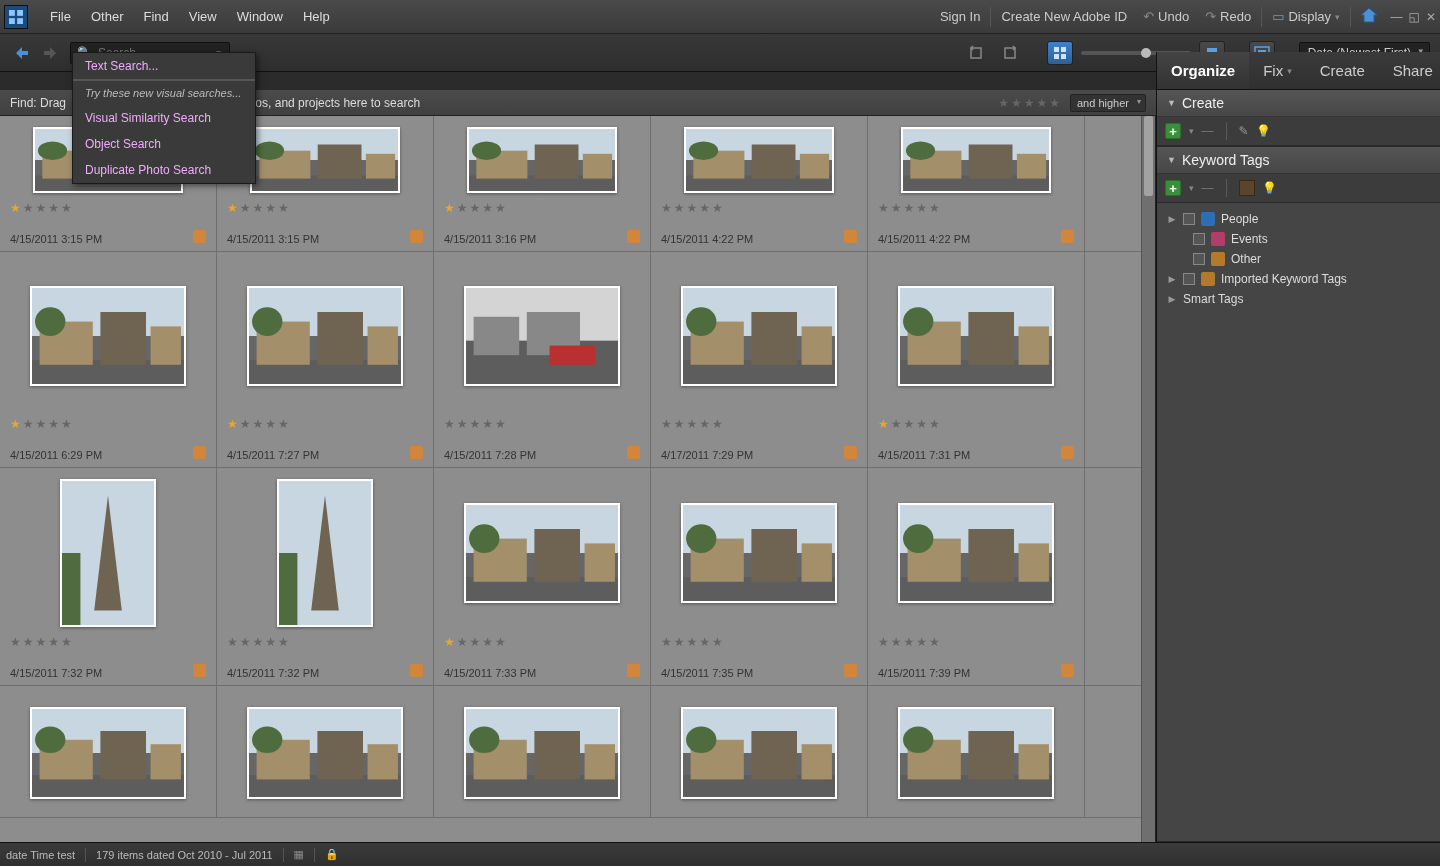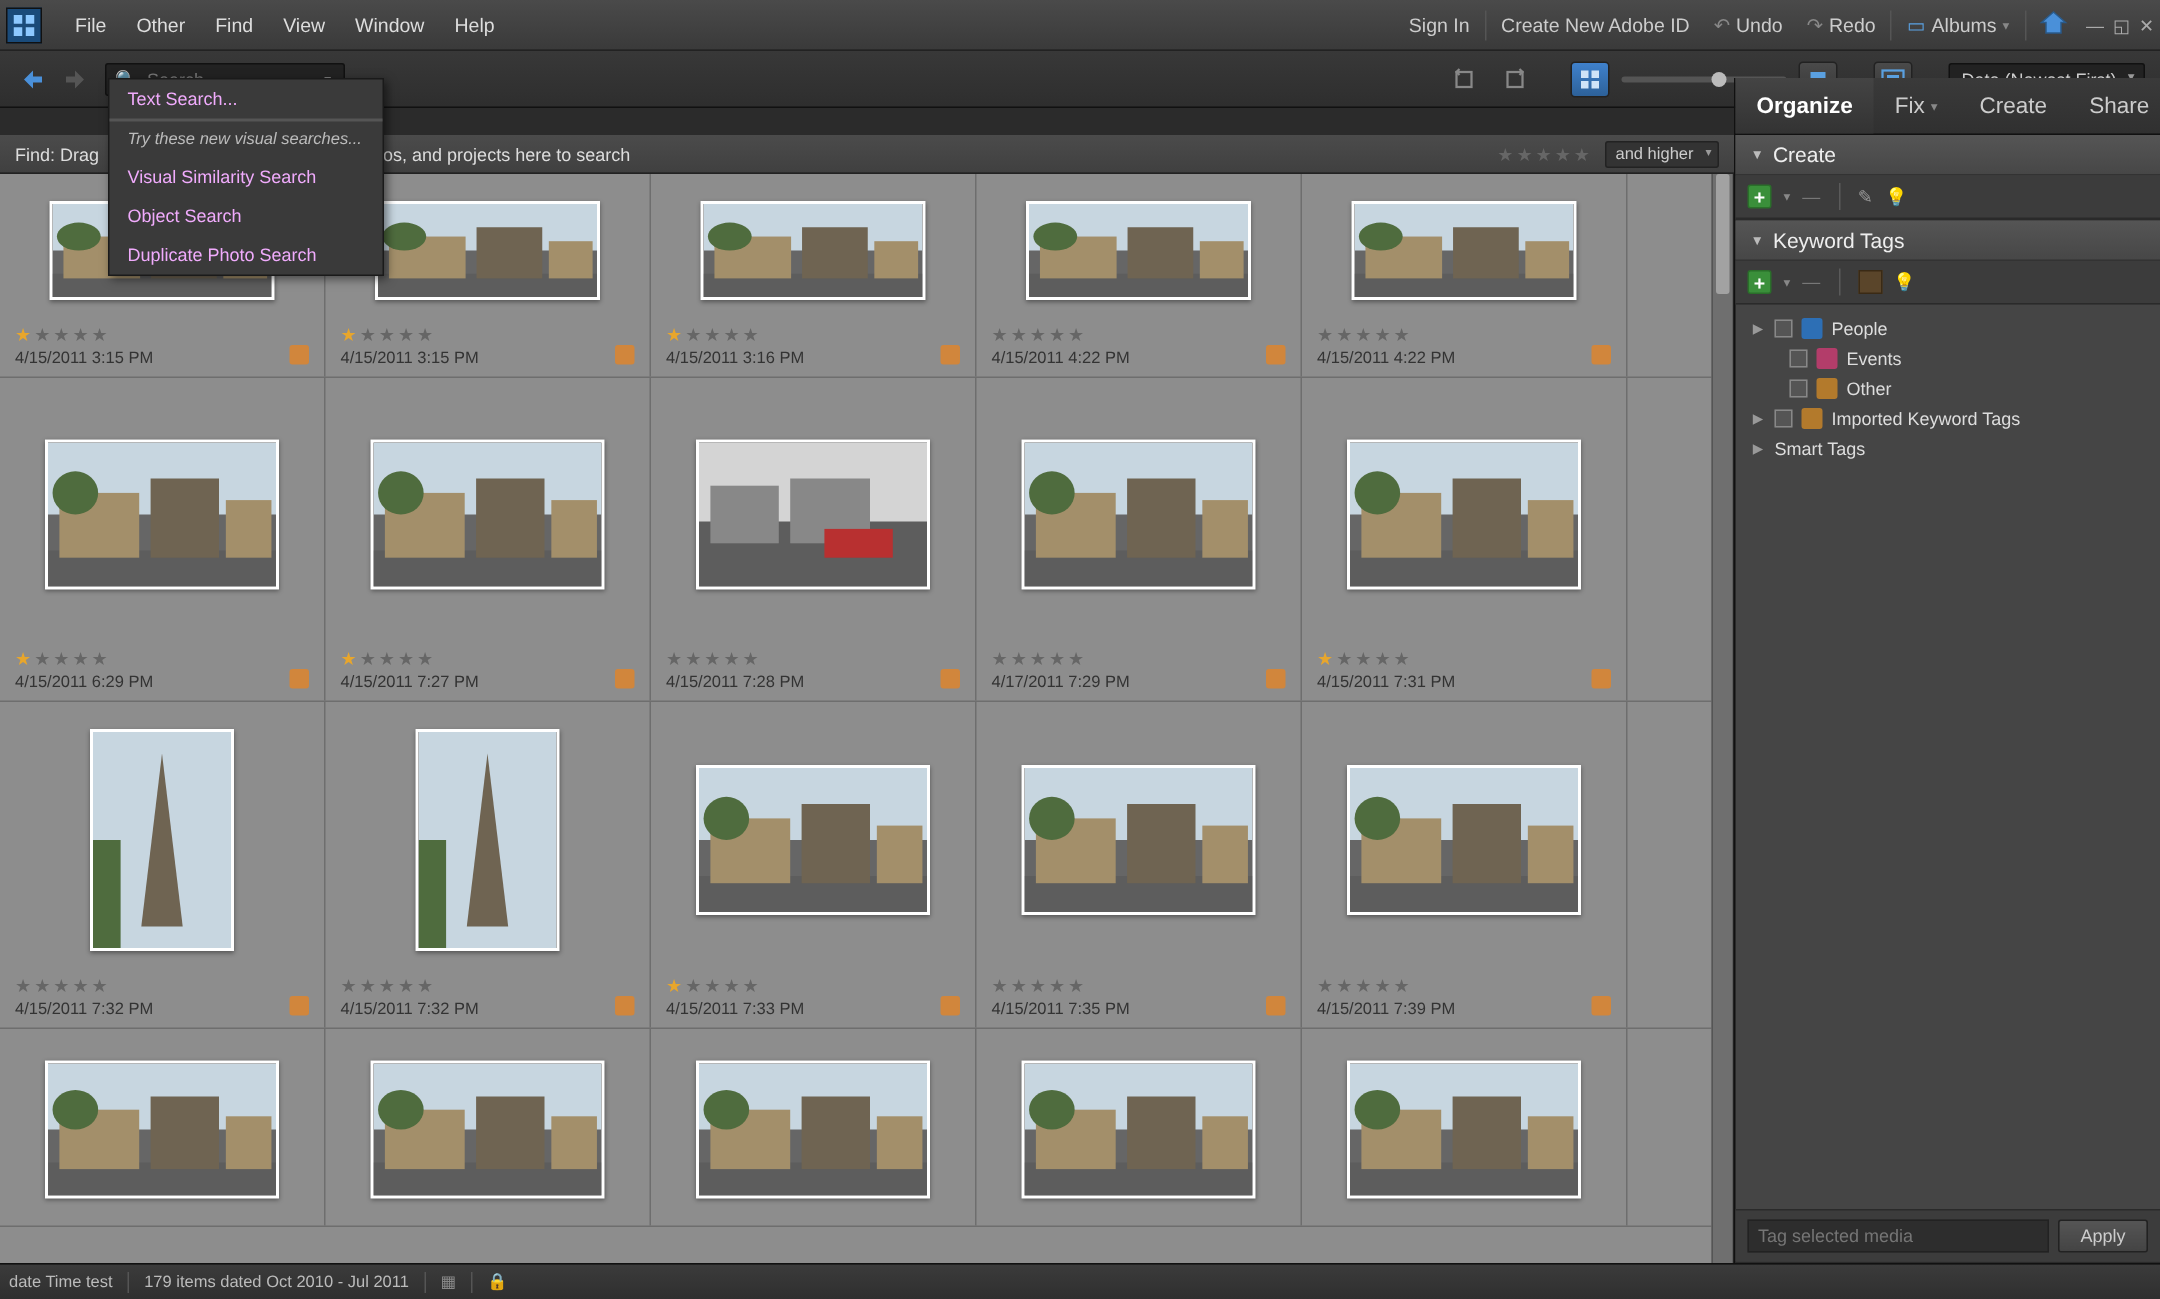--- a/index.html
+++ b/index.html
@@ -56,21 +56,21 @@
 .grid-rows { position:absolute; left:0; right:14px; top:0; bottom:0; }
 .row { display:flex; border-bottom:1px solid #6e6e6e; }
 .cell { width: 217px; border-right:1px solid #6e6e6e; padding: 8px 10px 6px; position:relative; display:flex; flex-direction:column; }
 .thumb-area { flex:1; display:flex; align-items:center; justify-content:center; }
 .thumb { background:#666; border:2px solid #fff; box-shadow: 0 1px 3px rgba(0,0,0,.4); display:flex; align-items:center; justify-content:center; overflow:hidden; }
 .thumb svg { width:100%; height:100%; }
 .cell-meta { margin-top:auto; }
 .cell-stars { display:flex; gap:2px; margin-top:6px; }
 .star { color:#666; font-size:12px; }
 .star.on { color:#e8a62c; }
-.cell-date { color:#333; font-size:11px; margin-top:3px; }
+.cell-date { color:#333; font-size:11px; margin-top:18px; }
 .cell-badge { position:absolute; right:10px; bottom:8px; width:13px; height:13px; background:#d1863c; border-radius:2px; }
 
 
 .right-panels { position:absolute; top:90px; right:0; bottom:24px; width:284px; background:#454545; border-left:1px solid #111; display:flex; flex-direction:column; }
 .panel { border-bottom:1px solid #2a2a2a; }
 .panel-header { background: linear-gradient(#555,#474747); padding:5px 10px; color:#eee; font-size:14px; display:flex; align-items:center; gap:6px; border-bottom:1px solid #333; }
 .panel-header .disc { font-size:9px; color:#bbb; }
 .panel-toolbar { background:#3c3c3c; padding:5px 8px; display:flex; align-items:center; gap:8px; border-bottom:1px solid #2a2a2a; }
 .panel-tb-divider { width:1px; height:18px; background:#5a5a5a; margin: 0 4px;}
 .panel-body { padding:6px 8px; }
@@ -136,21 +136,21 @@
       <span style="color:#888;">↶</span>
       <span>Undo</span>
     </div>
   <div class="menubar-right-item icon">
       <span style="color:#888;">↷</span>
       <span>Redo</span>
     </div>
   <div class="menubar-divider"></div>
   <div class="menubar-right-item icon">
     <span style="color:#5aa0e0;">▭</span>
-    <span>Albums</span>
+    <span>Display</span>
       <span style="font-size:9px;color:#888;">▾</span>
   </div>
   <div class="menubar-divider"></div>
   <div class="home-icon-btn">
     <svg width="20" height="18" viewBox="0 0 20 18">
         <path d="M10 2 L18 9 L15 9 L15 16 L5 16 L5 9 L2 9 Z" fill="#4a90d9" stroke="#2a5a8a"></path>
       </svg>
   </div>
   <div class="win-controls">
     <span>—</span>
@@ -759,24 +759,20 @@
           <span class="expander">▶</span>
           <span class="chk"></span>
           <div class="tag-icon imported-ic"></div>
           <span>Imported Keyword Tags</span>
         </div>
       <div class="tag-row">
           <span class="expander">▶</span>
           <span>Smart Tags</span>
         </div>
     </div>
-    <div class="panel-footer">
-      <input class="footer-input" placeholder="Tag selected media" style="">
-      <button class="apply-btn">Apply</button>
-    </div>
   </div>
 </div>
 
 <div class="statusbar">
   <span>date Time test</span>
   <div class="sep"></div>
   <span>179 items dated Oct 2010 - Jul 2011</span>
   <div class="sep"></div>
   <span style="color:#888;">▦</span>
   <div class="sep"></div>

